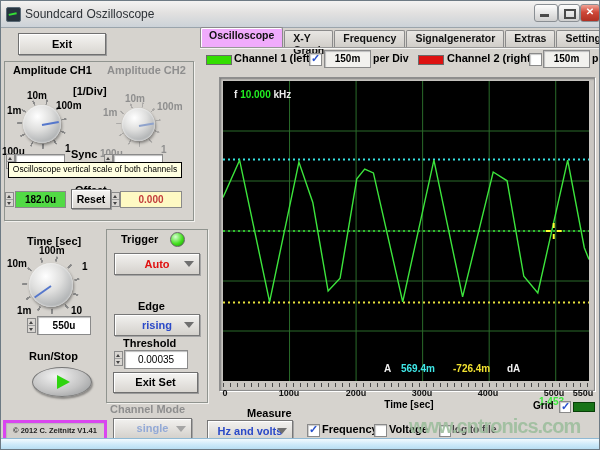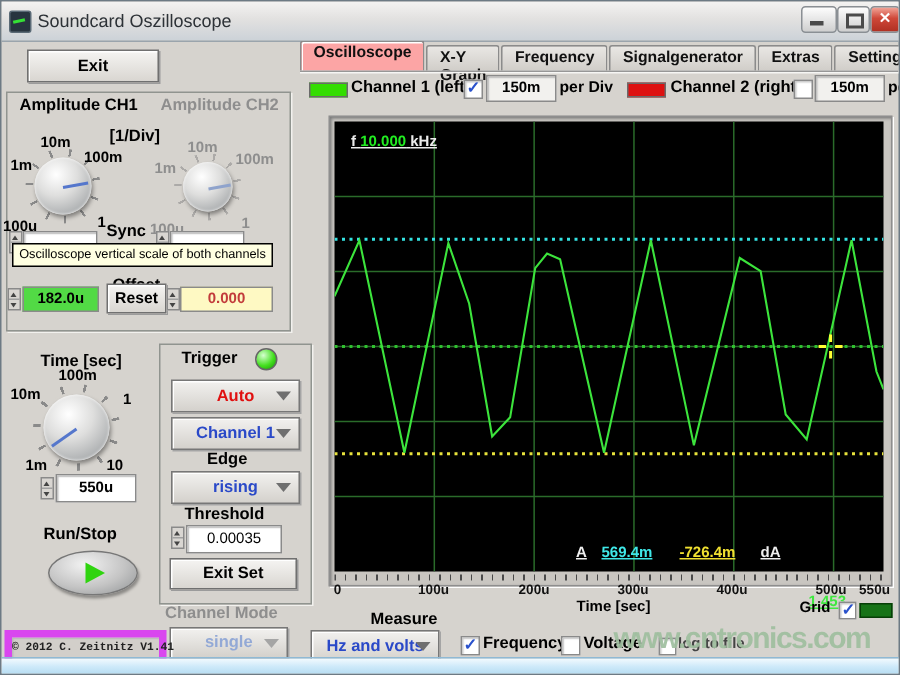--- a/index.html
+++ b/index.html
@@ -60,47 +60,47 @@
     transform-origin:0 50%;}
   .led{position:absolute;width:13px;height:13px;border-radius:50%;border:1px solid #666;
     background:radial-gradient(circle at 35% 30%,#d6ffd0,#45e020 55%,#119400);}
   .tooltip{position:absolute;background:#ffffe1;border:1px solid #000;z-index:50;
     font-size:8.5px;color:#000;text-align:center;line-height:13px;white-space:nowrap;}
   
   .tabstrip{position:absolute;left:199px;top:27px;height:20px;display:flex;align-items:flex-end;}
   .tab{height:16px;padding:1px 8px 0 8px;margin-right:1px;font-size:10.5px;font-weight:bold;
     background:linear-gradient(180deg,#e9e7e4,#cfccc7);border:1px solid #8b8b8b;border-bottom:none;
     border-radius:2px 2px 0 0;color:#111;}
-  .tab.active{height:19px;background:#fca5a5;box-shadow:inset 1px 1px 0 #fff;}
+  .tab.active{height:19px;background:#f0abfc;box-shadow:inset 1px 1px 0 #fff;}
   .tabline{position:absolute;left:199px;top:46px;width:401px;height:1px;background:#f6f6f4;
     border-top:1px solid #979797;}
   
   .scopeframe{position:absolute;left:218px;top:76px;width:374px;height:312px;
     background:#c9c6c1;border:1px solid #8e8e8e;
     box-shadow:inset 1px 1px 2px #7c7c7c, 1px 1px 0 #fff;}
   #plot{position:absolute;left:222px;top:80px;width:366px;height:300px;background:#000;}
-  .plottext{position:absolute;font-size:10px;font-weight:bold;white-space:nowrap;text-decoration:underline;}
+  .plottext{position:absolute;font-size:10px;font-weight:bold;white-space:nowrap;}
   .ticksrow{position:absolute;left:222px;top:382px;width:366px;height:4px;
     background:repeating-linear-gradient(90deg,#4a4a4a 0 1px,transparent 1px 7px);}
   .xtick{position:absolute;top:387px;transform:translateX(-50%);
     font-size:9px;font-weight:bold;color:#111;}
   .swatch{position:absolute;border:1px solid #6a6a6a;}
   .watermark{position:absolute;left:408px;top:414px;width:192px;font-size:20px;font-weight:bold;
     color:rgba(158,190,158,.92);letter-spacing:-1px;z-index:60;pointer-events:none;}
   .bottomstrip{position:absolute;left:0;top:437px;width:600px;height:13px;
     background:linear-gradient(180deg,#f3fafe 0%,#cfeafa 40%,#aad6ee 100%);
     border-top:1px solid #8fb9d4;}
   .runstop{position:absolute;width:58px;height:28px;border-radius:50%;
     background:radial-gradient(ellipse at 40% 30%,#f2f2f2,#c4c4c4 55%,#8f9294);
     border:1px solid #777;box-shadow:1px 2px 2px rgba(0,0,0,.35);}
   .runstop::after{content:"";position:absolute;left:24px;top:7px;width:0;height:0;
     border-left:13px solid #2fd40f;border-top:7px solid transparent;border-bottom:7px solid transparent;}
-  .copybox{position:absolute;left:2px;top:419px;width:98px;height:15px;border:5px solid #d946ef;
+  .copybox{position:absolute;left:2px;top:419px;width:98px;height:15px;border:3px solid #d946ef;
     background:#d2cfca;box-shadow:inset 1px 1px 1px #b9b9b9;
-    font-size:7.5px;font-weight:bold;color:#222;text-align:center;line-height:15px;white-space:nowrap;font-family:Liberation Mono, monospace;}
+    font-size:7.5px;font-weight:bold;color:#222;text-align:center;line-height:15px;white-space:nowrap;}
 </style>
 </head>
 <body>
 
 <div id="window">
 
   <div class="titlebar">
     <div class="appicon"></div>
     <span class="wtitle">Soundcard Oszilloscope</span>
     <div class="wb" style="left:533px;width:22px;">
@@ -185,21 +185,20 @@
     </div>
   <div class="field" style="left:36px;top:315px;width:52px;height:17px;line-height:17px;">550u</div>
 
   <span class="lbl" style="left:28px;top:349px;">Run/Stop</span>
   <div class="runstop" style="left:31px;top:366px;"></div>
 
   <div class="gbox" style="left:105px;top:228px;width:100px;height:172px;"></div>
   <span class="lbl" style="left:120px;top:232px;">Trigger</span>
   <div class="led" style="left:169px;top:231px;"></div>
   <div class="dd" style="left:113px;top:252px;width:84px;height:20px;line-height:20px;color:#e01010;"><span>Auto</span><i class="tri"></i></div>
-  <div class="dd" style="left:113px;top:277px;width:84px;height:20px;line-height:20px;color:#2a49c8;"><span>Channel 1</span><i class="tri"></i></div>
   <span class="lbl" style="left:137px;top:299px;">Edge</span>
   <div class="dd" style="left:113px;top:313px;width:84px;height:20px;line-height:20px;color:#2a49c8;"><span>rising</span><i class="tri"></i></div>
   <span class="lbl" style="left:122px;top:336px;">Threshold</span>
   <div class="spin" style="left:113px;top:350px;">
       <i class="up"></i>
       <i class="dn"></i>
     </div>
   <div class="field" style="left:123px;top:349px;width:62px;height:17px;line-height:17px;font-weight:normal;">0.00035</div>
   <div class="btn3d" style="left:112px;top:371px;width:83px;height:19px;line-height:19px;">Exit Set</div>
 

